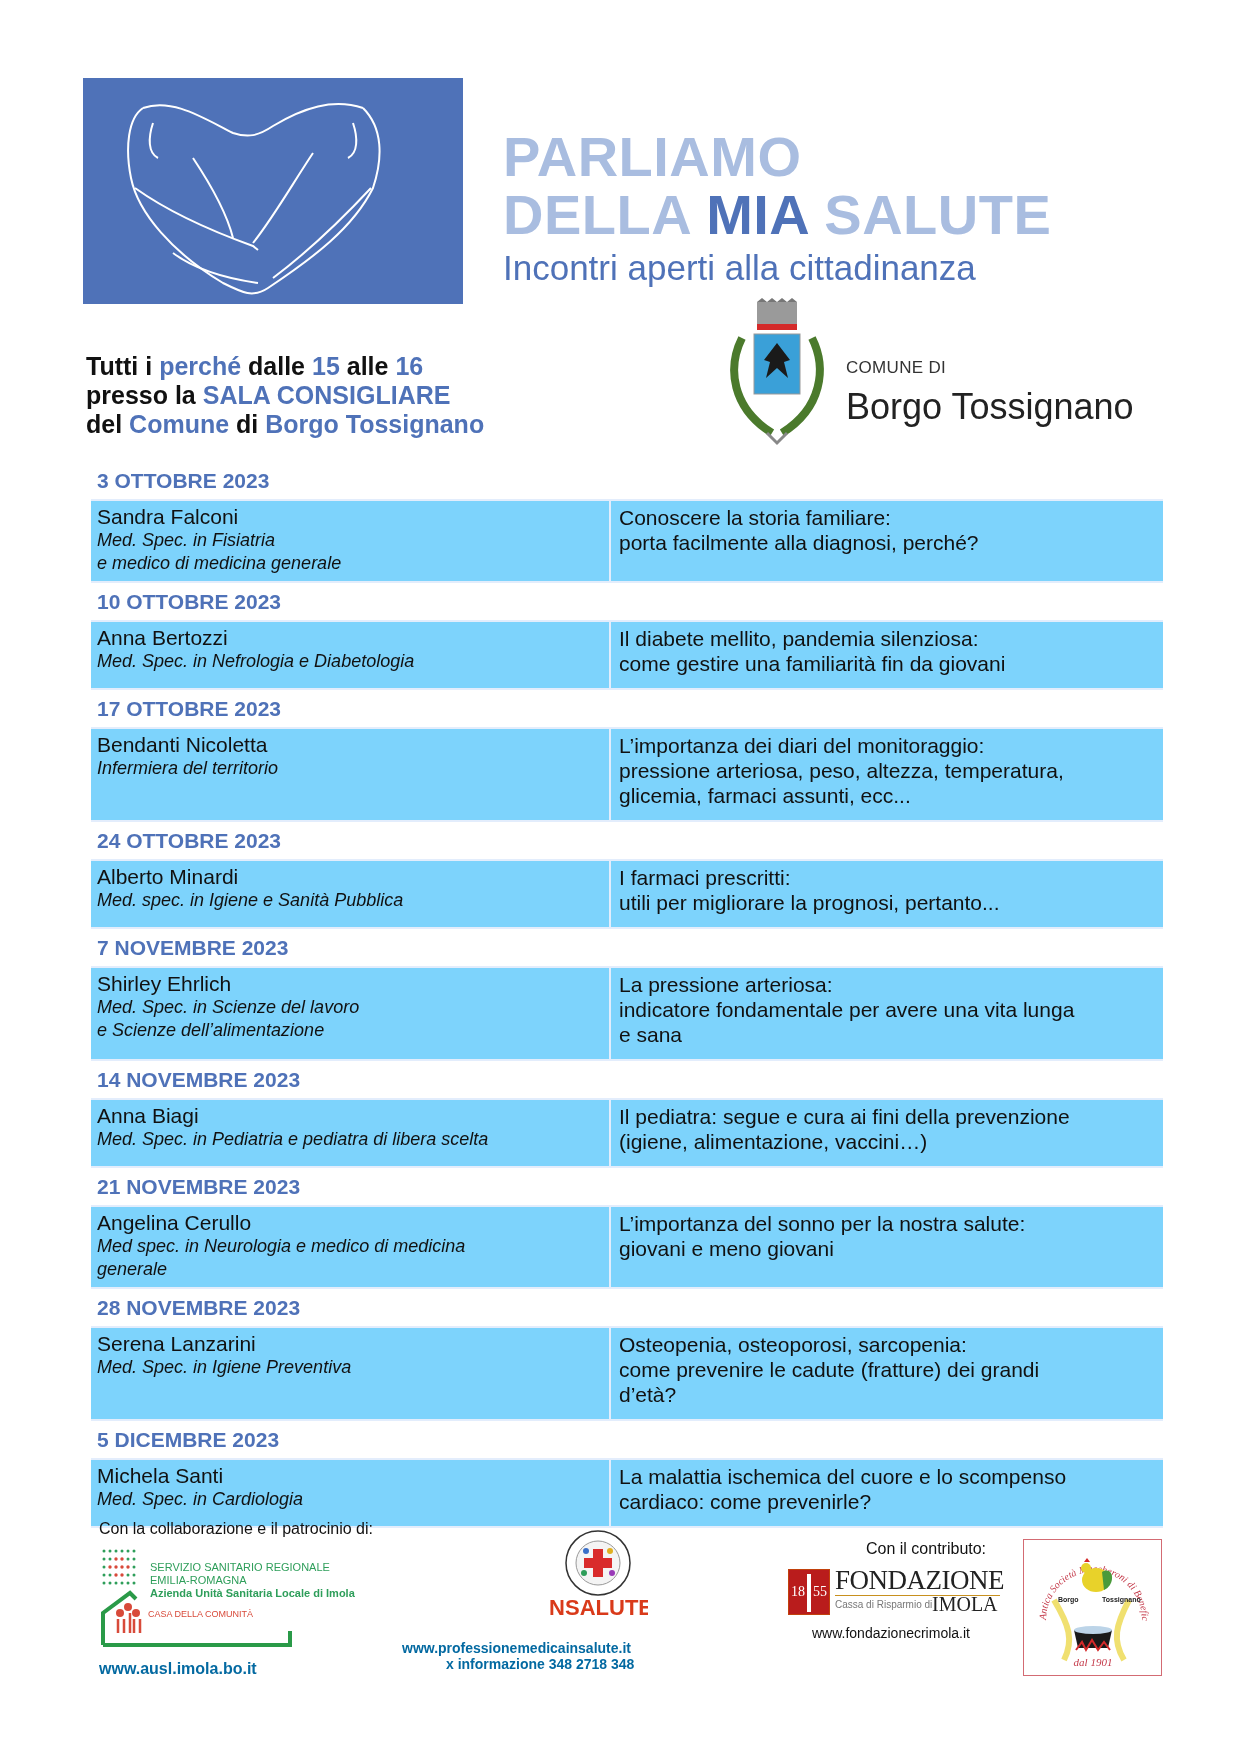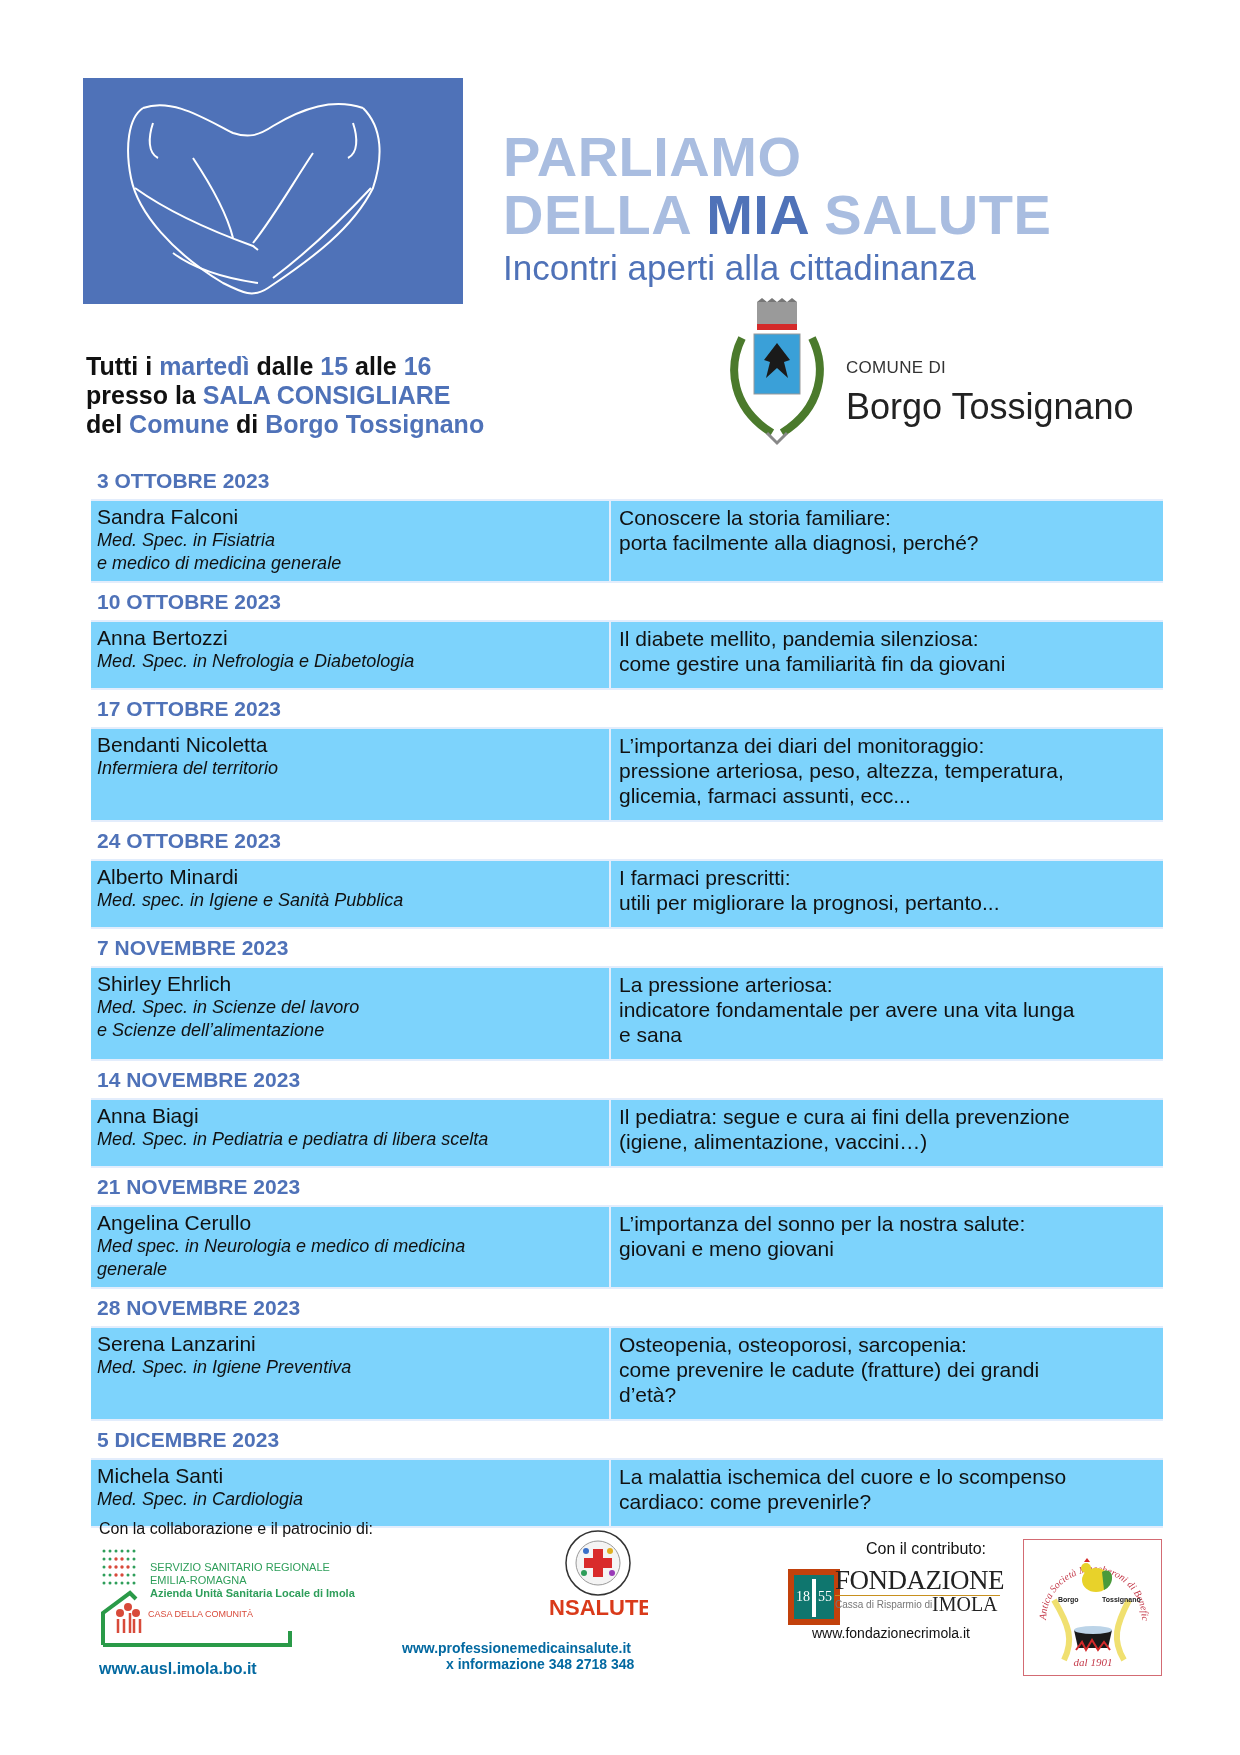--- a/index.html
+++ b/index.html
@@ -49,21 +49,21 @@
 </div>
 
 <div class="title">
   <div>PARLIAMO</div>
   <div><span>DELLA </span><span class="strong">MIA</span><span> SALUTE</span></div>
 </div>
 <div class="subtitle">Incontri aperti alla cittadinanza</div>
 
 <div class="schedule-info">
   <div>
-    <span>Tutti i </span><span class="hl">martedì</span><span> dalle </span><span class="hl">15</span><span> alle </span><span class="hl">16</span>
+    <span>Tutti i </span><span class="hl">perché</span><span> dalle </span><span class="hl">15</span><span> alle </span><span class="hl">16</span>
   </div>
   <div>
     <span>presso la </span><span class="hl">SALA CONSIGLIARE</span>
   </div>
   <div>
     <span>del </span><span class="hl">Comune</span><span> di </span><span class="hl">Borgo Tossignano</span>
   </div>
 </div>
 
 <div class="comune-logo">
@@ -254,21 +254,21 @@
     <circle cx="36" cy="46" r="3" fill="#2e9e5a"></circle>
       <circle cx="64" cy="46" r="3" fill="#9a3ab8"></circle>
     <text x="50" y="88" text-anchor="middle" font-size="22" font-weight="bold" fill="#d93a1a" font-family="Liberation Sans, sans-serif">INSALUTE</text>
   </svg>
 </div>
 <div class="footer-link" style="left:402px;top:1640px;font-size:14px;">www.professionemedicainsalute.it</div>
 <div class="footer-link" style="left:446px;top:1656px;font-size:14px;">x informazione 348 2718 348</div>
 
 <div class="footer-label" style="left:866px;top:1540px;font-size:16px;">Con il contributo:</div>
 <div class="logo" style="left:788px;top:1569px;width:215px;height:45px;">
-  <div style="position:absolute;left:0;top:0;width:40px;height:44px;background:#0f766e;border:6px solid #c2410c;">
+  <div style="position:absolute;left:0;top:0;width:40px;height:44px;background:#b91c1c;border:1px solid #c2410c;">
     <span style="position:absolute;left:2px;top:14px;font-family:'Liberation Serif',serif;font-size:14px;color:#fff;">18</span>
     <span style="position:absolute;right:2px;top:14px;font-family:'Liberation Serif',serif;font-size:14px;color:#fff;">55</span>
     <div style="position:absolute;left:18px;top:4px;width:4px;height:38px;background:#fff;"></div>
   </div>
   <div style="position:absolute;left:47px;top:-4px;font-family:'Liberation Serif',serif;font-size:27px;color:#222;letter-spacing:-0.5px;">FONDAZIONE</div>
   <div style="position:absolute;left:47px;top:26px;width:165px;height:1px;background:#c8901e;"></div>
   <div style="position:absolute;left:47px;top:30px;font-size:10px;color:#777;">Cassa di Risparmio di</div>
   <div style="position:absolute;left:144px;top:24px;font-family:'Liberation Serif',serif;font-size:20px;color:#222;text-align:center;">IMOLA</div>
 </div>
 <div class="footer-label" style="left:812px;top:1625px;font-size:14px;font-weight:normal;">www.fondazionecrimola.it</div>

